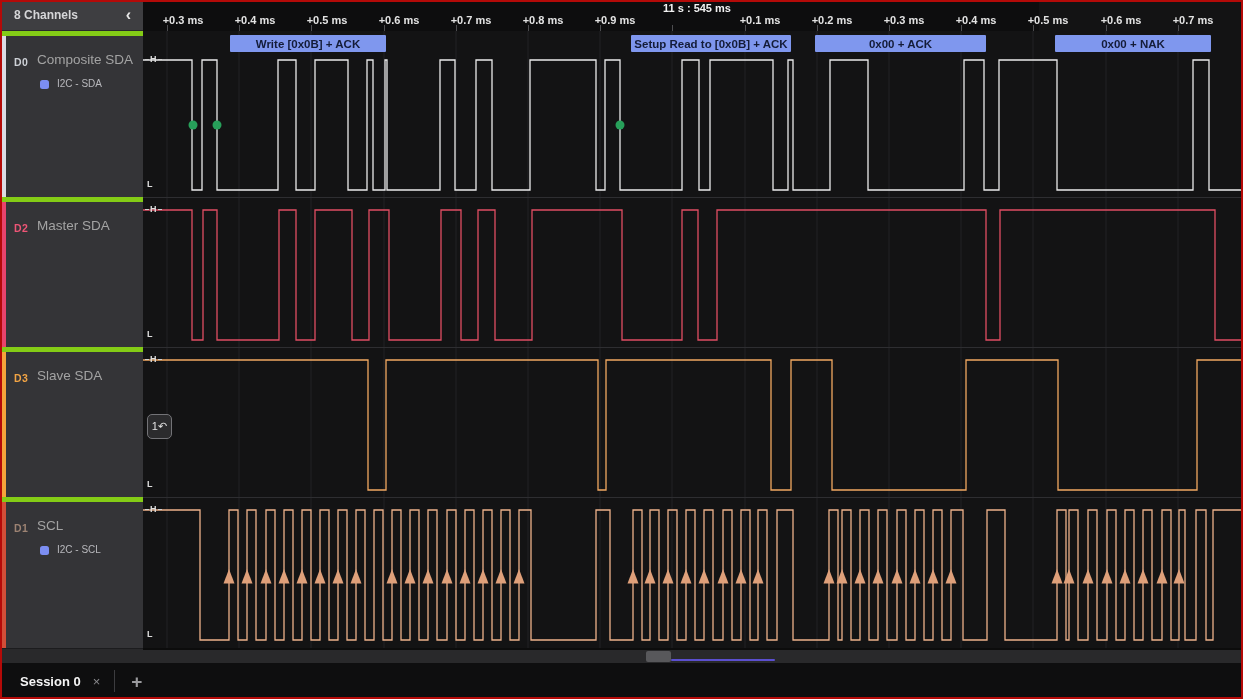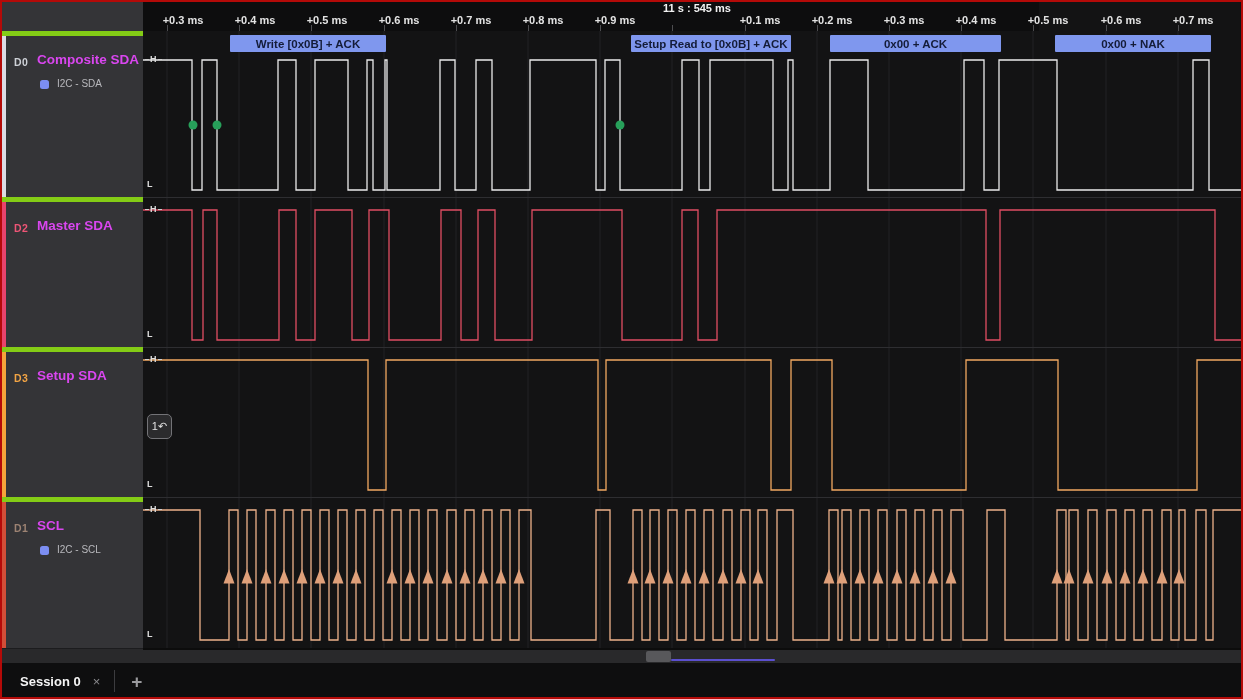--- a/index.html
+++ b/index.html
@@ -15,21 +15,21 @@
   .sidebar { position:absolute; left:0; top:0; width:143px; height:663px; background:#343437; z-index:20; }
   .sidebar-header {
     position:absolute; left:0; top:0; width:143px; height:31px; background:#3e3e41;
     border-bottom:1px solid #2a2a2c; display:flex; align-items:center; cursor:pointer;
   }
   .sidebar-header .hdr-label { color:#d6d6d8; font-size:12px; font-weight:bold; margin-left:14px; }
   .sidebar-header .collapse { position:absolute; right:12px; color:#e8e8e8; font-size:16px; font-weight:bold; line-height:1; }
   .chan-block { position:absolute; left:0; width:143px; background:#343437; border-top:5px solid #84cc16; }
   .chan-strip { position:absolute; left:2px; top:0; bottom:0; width:4px; }
   .chan-id { position:absolute; left:14px; top:20px; font-size:10.5px; font-weight:bold; letter-spacing:.3px; }
-  .chan-name { position:absolute; left:37px; top:16px; color:#d946ef; font-size:13.5px; font-weight:bold; }
+  .chan-name { position:absolute; left:37px; top:16px; color:#a3a3a3; font-size:13.5px; font-weight:normal; }
   .chan-tag { position:absolute; left:40px; top:42px; display:flex; align-items:flex-end; }
   .tag-bullet { width:9px; height:9px; border-radius:2.5px; margin-right:8px; }
   .tag-text { color:#b9b9bd; font-size:10px; }
   .sidebar-footer { position:absolute; left:0; top:648px; width:143px; height:15px; background:#29292b; border-top:1px solid #1c1c1e; }
 
   
   .timeline { position:absolute; left:143px; top:0; width:896px; height:31px; background:#0d0d0e; z-index:15; cursor:ew-resize; }
   .abs-time { position:absolute; top:2px; transform:translateX(-50%); color:#f2f2f2; font-size:11px; font-weight:bold; white-space:nowrap; }
   .tick-label { position:absolute; top:14px; transform:translateX(-50%); color:#e3e3e3; font-size:11px; font-weight:bold; white-space:nowrap; }
   .ruler-tick { position:absolute; bottom:0; width:1px; height:6px; background:#4d4d50; }
@@ -63,39 +63,43 @@
   .session-tab .tab-close { color:#8b8b8f; font-size:13px; margin-left:12px; cursor:pointer; }
   .tab-divider { width:1px; height:22px; background:#3c3c3f; margin:0 10px 0 14px; }
   .add-tab { color:#9a9a9e; font-size:19px; font-weight:bold; line-height:1; cursor:pointer; padding:0 6px; }
 </style>
 </head>
 <body>
 
 <div class="app">
 
   <div class="sidebar">
+    <div class="sidebar-header">
+      <span class="hdr-label">8 Channels</span>
+      <span class="collapse">‹</span>
+    </div>
     <div id="channel-list">
         <div class="chan-block" style="top: 31px; height: 166px;">
           <div class="chan-strip" style="background:#dcdbe4"></div>
           <div class="chan-id" style="color:#ced1d7">D0</div>
           <div class="chan-name">Composite SDA</div>
           <div class="chan-tag">
             <span class="tag-bullet" style="background:#7c8ef2"></span>
             <span class="tag-text">I2C - SDA</span>
           </div>
         </div>
         <div class="chan-block" style="top: 197px; height: 150px;">
           <div class="chan-strip" style="background:#e9436b"></div>
           <div class="chan-id" style="color:#ee5576">D2</div>
           <div class="chan-name">Master SDA</div>
         </div>
         <div class="chan-block" style="top: 347px; height: 150px;">
           <div class="chan-strip" style="background:#f6a43a"></div>
           <div class="chan-id" style="color:#f2a444">D3</div>
-          <div class="chan-name">Setup SDA</div>
+          <div class="chan-name">Slave SDA</div>
         </div>
         <div class="chan-block" style="top: 497px; height: 151px;">
           <div class="chan-strip" style="background:#d24e38"></div>
           <div class="chan-id" style="color:#9d8373">D1</div>
           <div class="chan-name">SCL</div>
           <div class="chan-tag">
             <span class="tag-bullet" style="background:#7c8ef2"></span>
             <span class="tag-text">I2C - SCL</span>
           </div>
         </div>
@@ -200,21 +204,21 @@
         <polygon points="1119.5,583.5 1130.5,583.5 1125,569" fill="#dfa07a"></polygon>
         <polygon points="1137.5,583.5 1148.5,583.5 1143,569" fill="#dfa07a"></polygon>
         <polygon points="1156.5,583.5 1167.5,583.5 1162,569" fill="#dfa07a"></polygon>
         <polygon points="1173.5,583.5 1184.5,583.5 1179,569" fill="#dfa07a"></polygon>
         <circle cx="193" cy="125" r="4.5" fill="#27a05a"></circle>
         <circle cx="217" cy="125" r="4.5" fill="#27a05a"></circle>
         <circle cx="620" cy="125" r="4.5" fill="#27a05a"></circle>
       </svg>
       <div class="bubble" style="left: 87px; width: 156px; background: rgb(127, 151, 238); color: rgb(20, 28, 56);">Write [0x0B] + ACK</div>
       <div class="bubble" style="left: 488px; width: 160px; background: rgb(127, 151, 238); color: rgb(20, 28, 56);">Setup Read to [0x0B] + ACK</div>
-      <div class="bubble" style="left: 687px; width: 171px; background: rgb(127, 151, 238); color: rgb(20, 28, 56);">0x00 + ACK</div>
+      <div class="bubble" style="left: 672px; width: 171px; background: rgb(127, 151, 238); color: rgb(20, 28, 56);">0x00 + ACK</div>
       <div class="bubble" style="left: 912px; width: 156px; background: rgb(127, 151, 238); color: rgb(20, 28, 56);">0x00 + NAK</div>
       <span class="hl-label h" style="left: 1px; top: 24px;">H</span>
       <span class="hl-label" style="left: 4px; top: 149px;">L</span>
       <span class="hl-label h" style="left: 1px; top: 174px;">H</span>
       <span class="hl-label" style="left: 4px; top: 299px;">L</span>
       <span class="hl-label h" style="left: 1px; top: 324px;">H</span>
       <span class="hl-label" style="left: 4px; top: 449px;">L</span>
       <span class="hl-label h" style="left: 1px; top: 474px;">H</span>
       <span class="hl-label" style="left: 4px; top: 599px;">L</span>
     </div>

